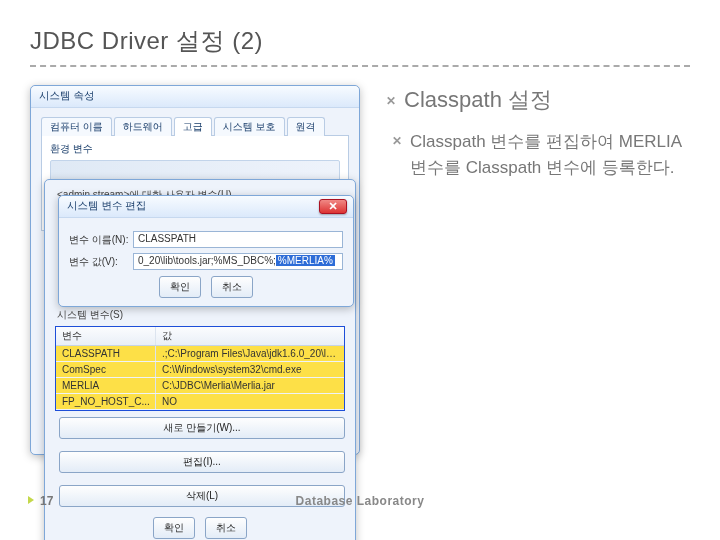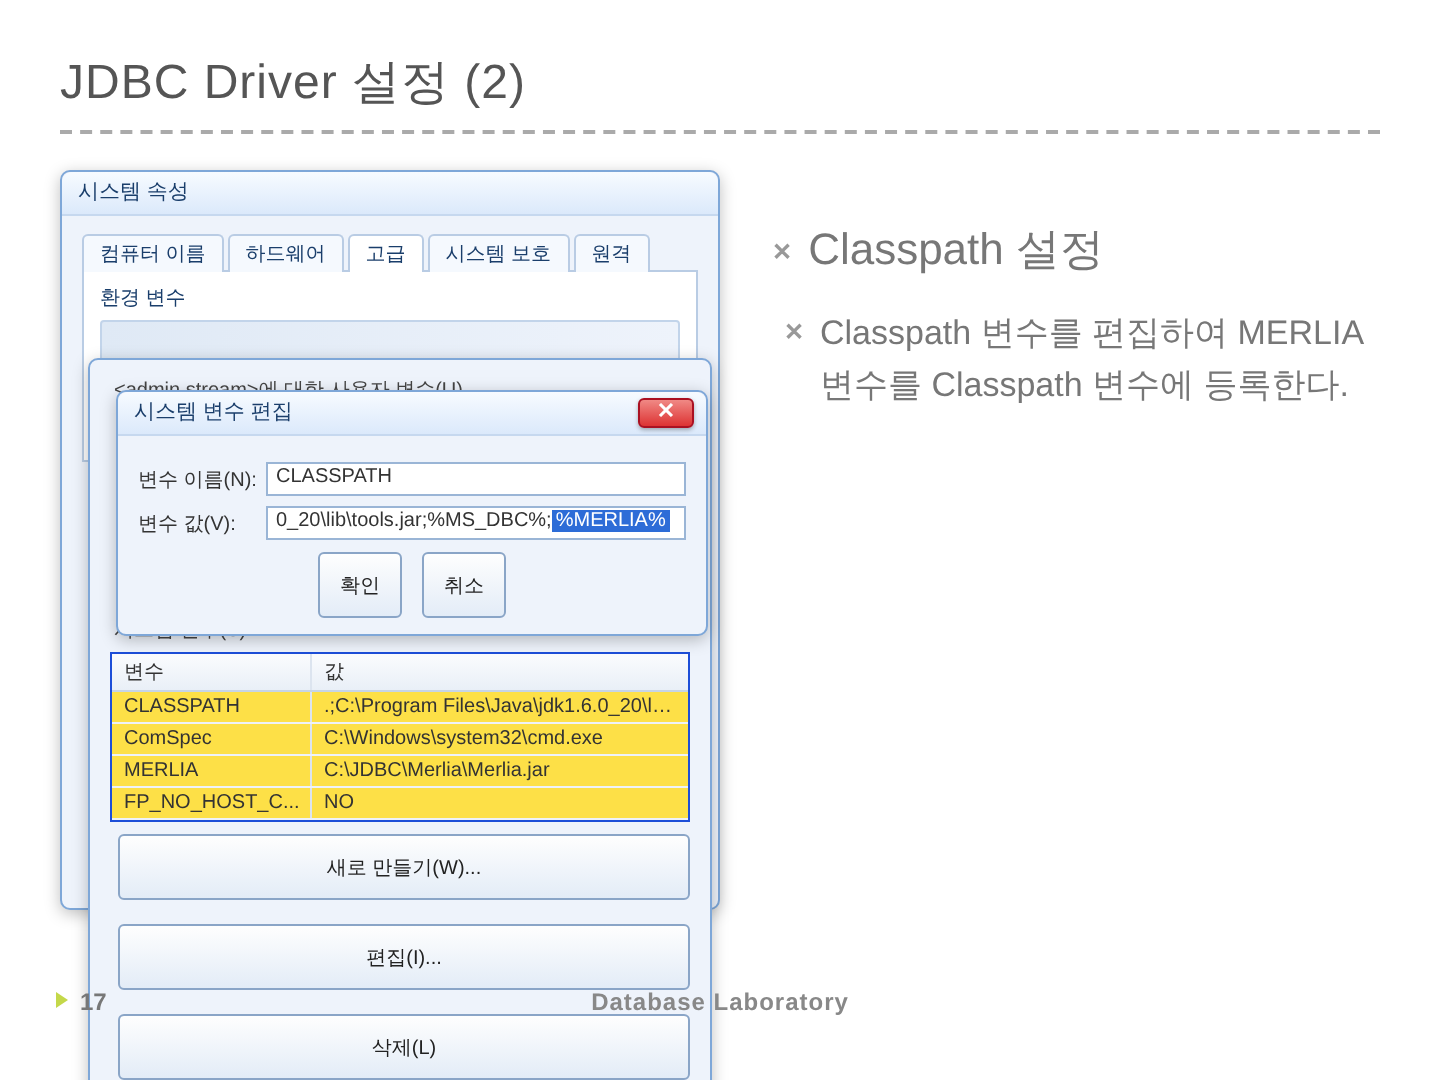--- a/index.html
+++ b/index.html
@@ -3,39 +3,39 @@
 <meta charset="utf-8">
 <style>
   * { box-sizing: border-box; margin: 0; padding: 0; }
   body { width: 720px; height: 540px; font-family: "Malgun Gothic", Arial, sans-serif; background: #fff; position: relative; overflow: hidden; }
   .slide { width: 100%; height: 100%; padding: 25px 30px 0 30px; position: relative; }
   .title { font-size: 24px; color: #555; font-weight: normal; letter-spacing: 0.5px; margin-bottom: 8px; }
   .dash { border: none; border-top: 2px dashed #aaa; margin-bottom: 18px; }
   .content { display: flex; gap: 26px; }
   .left { width: 330px; position: relative; }
   .right { flex: 1; }
-  .h2 { font-size: 22px; color: #777; font-weight: normal; margin-bottom: 14px; margin-top: 25px; }
+  .h2 { font-size: 22px; color: #777; font-weight: normal; margin-bottom: 14px; }
   .h2::before, .body-text::before { content: "✕"; font-size: 12px; color: #999; margin-right: 8px; vertical-align: 2px; font-weight: bold; }
   .body-text { font-size: 17px; color: #777; line-height: 1.55; padding-left: 24px; position: relative; }
   .body-text::before { position: absolute; left: 6px; top: 3px; }
   .footer { position: absolute; bottom: 26px; left: 0; right: 0; height: 20px; }
   .page-num { position: absolute; left: 40px; font-size: 12px; color: #777; font-weight: bold; }
   .page-arrow { position: absolute; left: 28px; top: 2px; width: 0; height: 0; border-top: 4px solid transparent; border-bottom: 4px solid transparent; border-left: 6px solid #c4d84a; }
   .footer-center { position: absolute; left: 50%; transform: translateX(-50%); font-size: 12px; color: #888; font-weight: bold; letter-spacing: 0.5px; }
 
   
   .win { position: absolute; background: #eef3fb; border: 1px solid #7ea7d8; border-radius: 5px; box-shadow: 0 2px 8px rgba(0,0,0,0.25); font-size: 10px; color: #333; }
   .win-title { height: 22px; background: linear-gradient(#f7fbff,#dbe9fb); border-bottom: 1px solid #c6d8ef; border-radius: 5px 5px 0 0; padding: 3px 8px; font-size: 10.5px; color: #1a3e6b; position: relative; }
   .win-close { position: absolute; right: 6px; top: 3px; width: 28px; height: 15px; background: linear-gradient(#f08985,#d33); border: 1px solid #a12; border-radius: 3px; color: #fff; font-size: 11px; line-height: 12px; text-align: center; font-weight: bold; box-shadow: 0 1px 2px rgba(0,0,0,0.3); }
   .win-body { padding: 8px 10px; }
   .row { display: flex; align-items: center; gap: 4px; margin: 5px 0; }
   .lbl { width: 60px; font-size: 10px; color: #333; white-space: nowrap; }
   .field { flex: 1; height: 17px; border: 1px solid #9ab5d6; background: #fff; font-size: 10px; padding: 1px 4px; overflow: hidden; white-space: nowrap; text-overflow: ellipsis; }
   .field-hl { background: #2d6cd7; color: #fff; display: inline-block; padding: 0 2px; }
-  .btn { height: 33px; border: 1px solid #8aa5c7; background: linear-gradient(#fefefe,#e3ecf7); border-radius: 3px; font-size: 10px; padding: 1px 10px; color: #222; cursor: default; }
+  .btn { height: 22px; border: 1px solid #8aa5c7; background: linear-gradient(#fefefe,#e3ecf7); border-radius: 3px; font-size: 10px; padding: 1px 10px; color: #222; cursor: default; }
   .btn-row { display: flex; justify-content: center; gap: 10px; margin-top: 6px; }
   .btn-row-r { display: flex; justify-content: flex-start; gap: 12px; margin-top: 6px; padding-left: 4px; flex-direction: column; }
   .table { border: 1px solid #1d4ed8; background: #fde047; font-size: 10px; }
   .thead { display: flex; background: linear-gradient(#fbfcfe,#e9eff7); border-bottom: 1px solid #c6d4e7; }
   .th, .td { padding: 2px 6px; }
   .th:first-child, .td:first-child { width: 100px; border-right: 1px solid #dce4ef; }
   .th:nth-child(2), .td:nth-child(2) { flex: 1; white-space: nowrap; overflow: hidden; text-overflow: ellipsis; }
   .trow { display: flex; border-bottom: 1px solid #eef2f8; }
   .tab-strip { display: flex; gap: 2px; font-size: 10px; color: #1a3e6b; margin-bottom: 0; position: relative; top: 1px; }
   .tab { border: 1px solid #b9cce4; border-bottom: none; border-radius: 3px 3px 0 0; padding: 2px 8px; background: #f5f9fe; }

